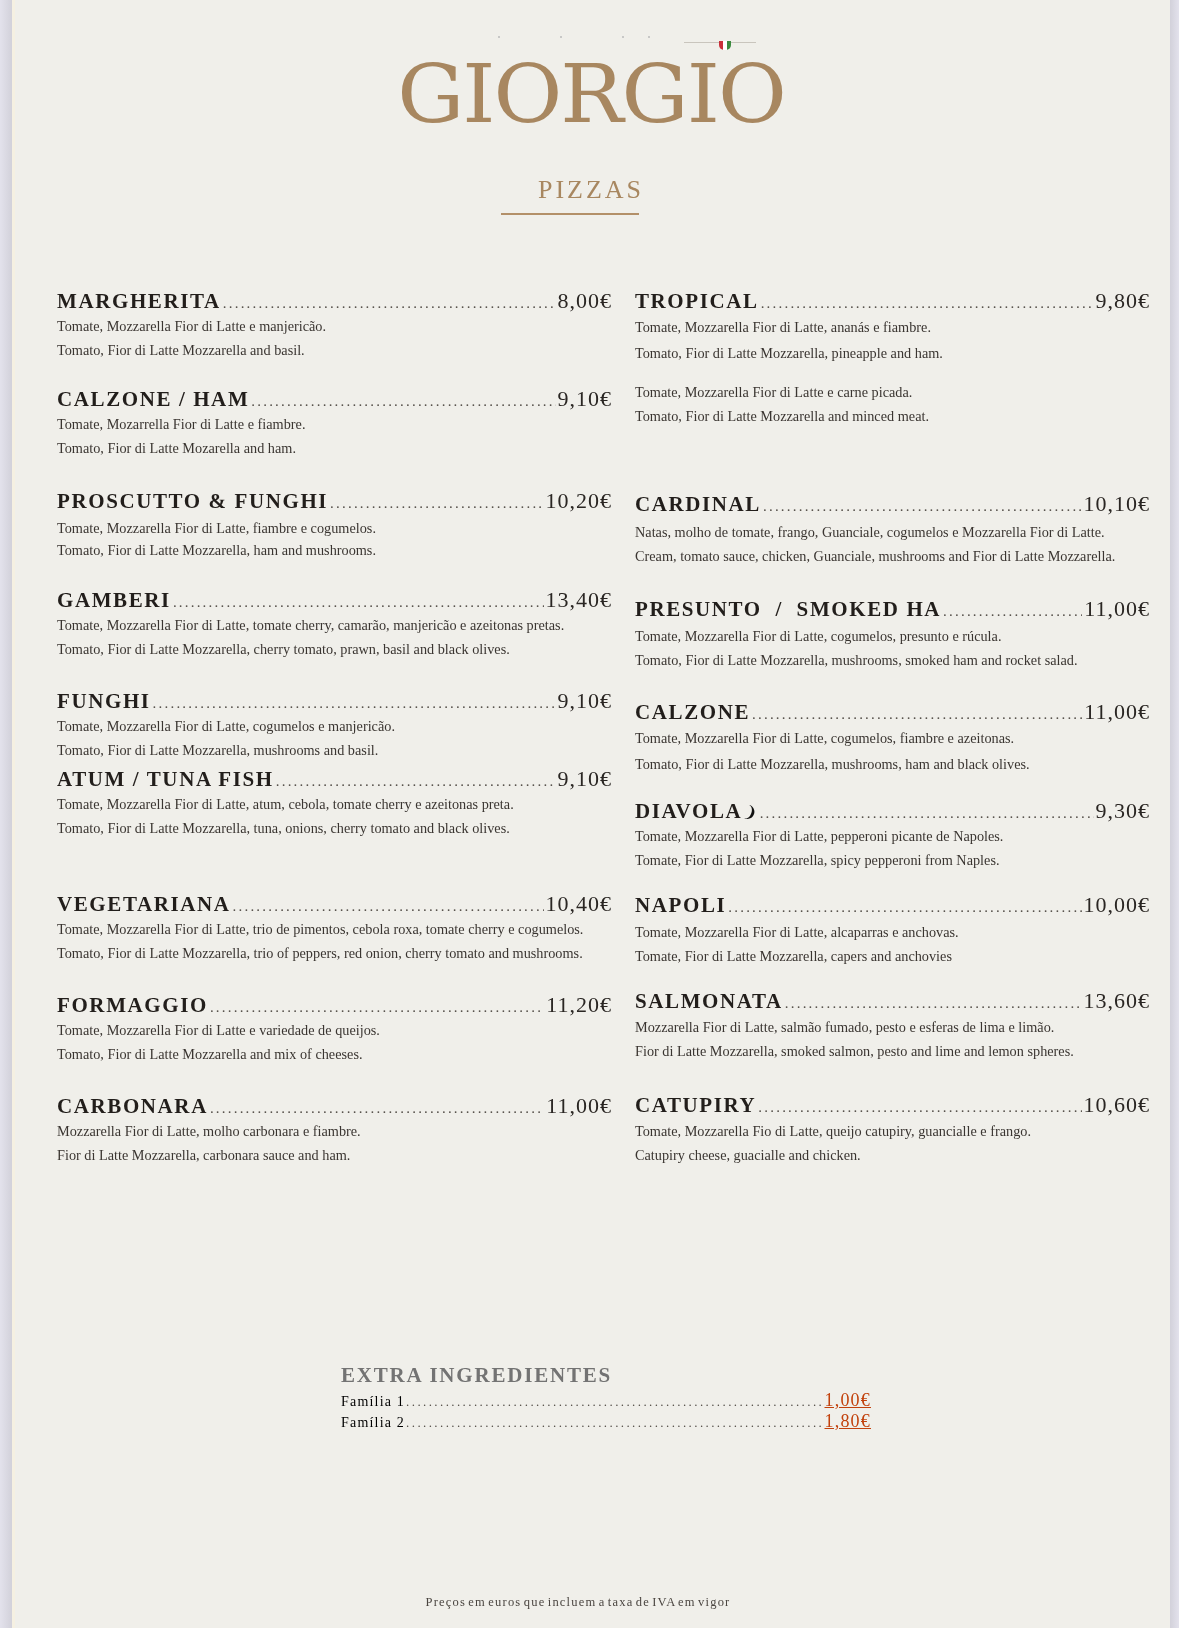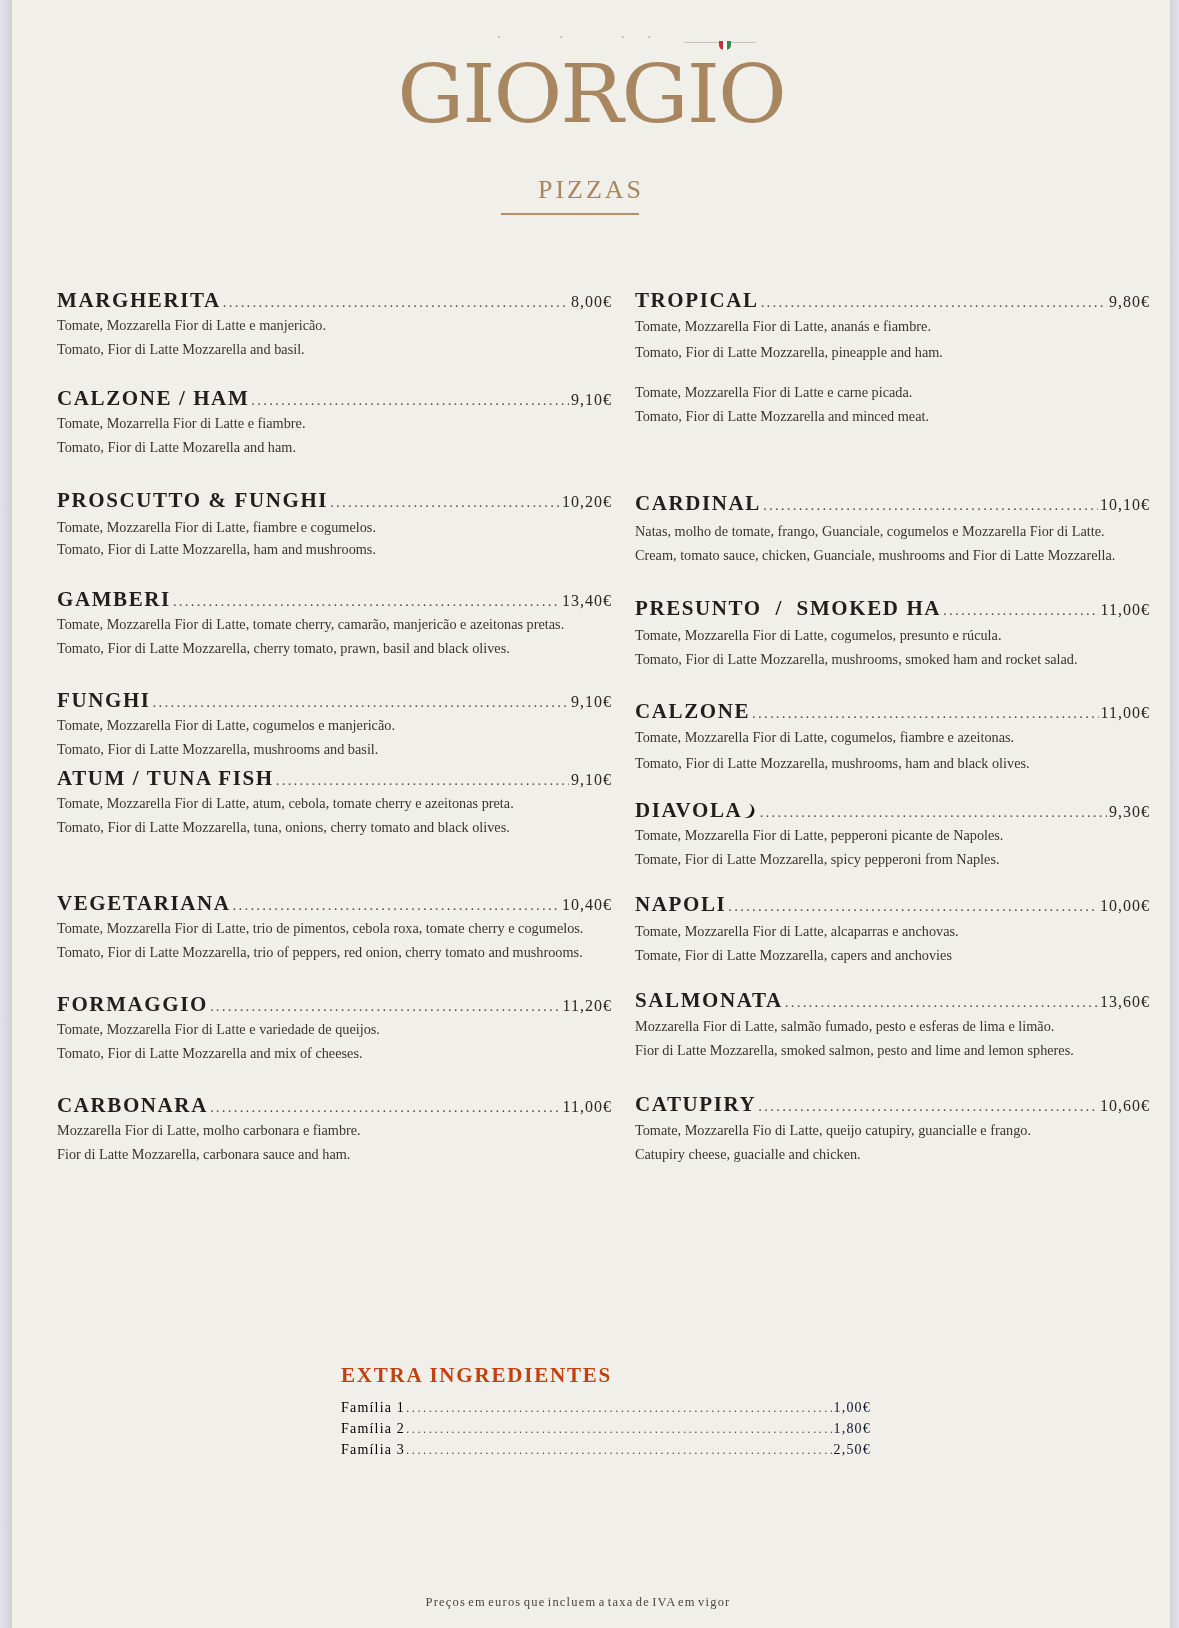--- a/index.html
+++ b/index.html
@@ -39,31 +39,31 @@
 
   .col { position:absolute; top:288px; }
   .col.left { left:45px; width:555px; }
   .col.right { left:623px; width:515px; }
 
   .item { position:absolute; left:0; width:100%; }
   .item-head { display:flex; align-items:baseline; white-space:nowrap; }
   .item-name { font-weight:bold; font-size:21px; letter-spacing:1.6px; color:#221e1b; }
   .item-dots { flex:1; overflow:hidden; font-size:15px; letter-spacing:2.2px; color:#55504a; margin: 0 2px; }
   .item-dots::before { content: "........................................................................................................................................................................................"; }
-  .item-price { font-size:16px; letter-spacing:1px; color:#2a2623; }
+  .item-price { font-size:22px; letter-spacing:1px; color:#2a2623; }
   .item-desc { font-size:15.5px; line-height:24px; color:#3a3531; transform: scaleX(0.92); transform-origin:left; white-space:nowrap; }
   .chili { display:inline-block; font-size:16px; color:#111; margin-left:2px; transform: rotate(20deg); }
 
   .extras { position:absolute; top:1363px; left:329px; width:530px; }
-  .extras-title { font-weight:bold; font-size:21px; letter-spacing:1.8px; color:#c2410c; margin-bottom:12px; }
+  .extras-title { font-weight:bold; font-size:21px; letter-spacing:1.8px; color:#737373; margin-bottom:2px; }
   .extras-row { display:flex; align-items:baseline; white-space:nowrap; height:21px; }
   .extras-label { font-size:14px; letter-spacing:1.2px; color:#000000; }
   .extras-dots { flex:1; overflow:hidden; font-size:13px; letter-spacing:2.4px; color:#55504a; margin:0 1px; }
   .extras-dots::before { content: "...................................................................................................................................................."; }
-  .extras-price { font-size:14px; letter-spacing:1.2px; color:#0f172a; }
+  .extras-price { font-size:18px; letter-spacing:1.2px; color:#c2410c;text-decoration:underline; }
 
   .footer {
     position:absolute; top:1595px; left:0; width:1132px; text-align:center;
     font-size:12.5px; letter-spacing:1.2px; color:#4a4540; word-spacing:-2px;
   }
 </style>
 </head>
 <body>
 
 <div class="side-left"></div>
@@ -255,22 +255,17 @@
     <div class="extras-row">
       <span class="extras-label">Família 1</span>
         <span class="extras-dots"></span>
         <span class="extras-price">1,00€</span>
     </div>
     <div class="extras-row">
       <span class="extras-label">Família 2</span>
         <span class="extras-dots"></span>
         <span class="extras-price">1,80€</span>
     </div>
-    <div class="extras-row">
-      <span class="extras-label">Família 3</span>
-        <span class="extras-dots"></span>
-        <span class="extras-price">2,50€</span>
-    </div>
   </div>
 
   <div class="footer">Preços em euros que incluem a taxa de IVA em vigor</div>
 </div>
 <div class="side-right"></div>
 
 </body></html>

